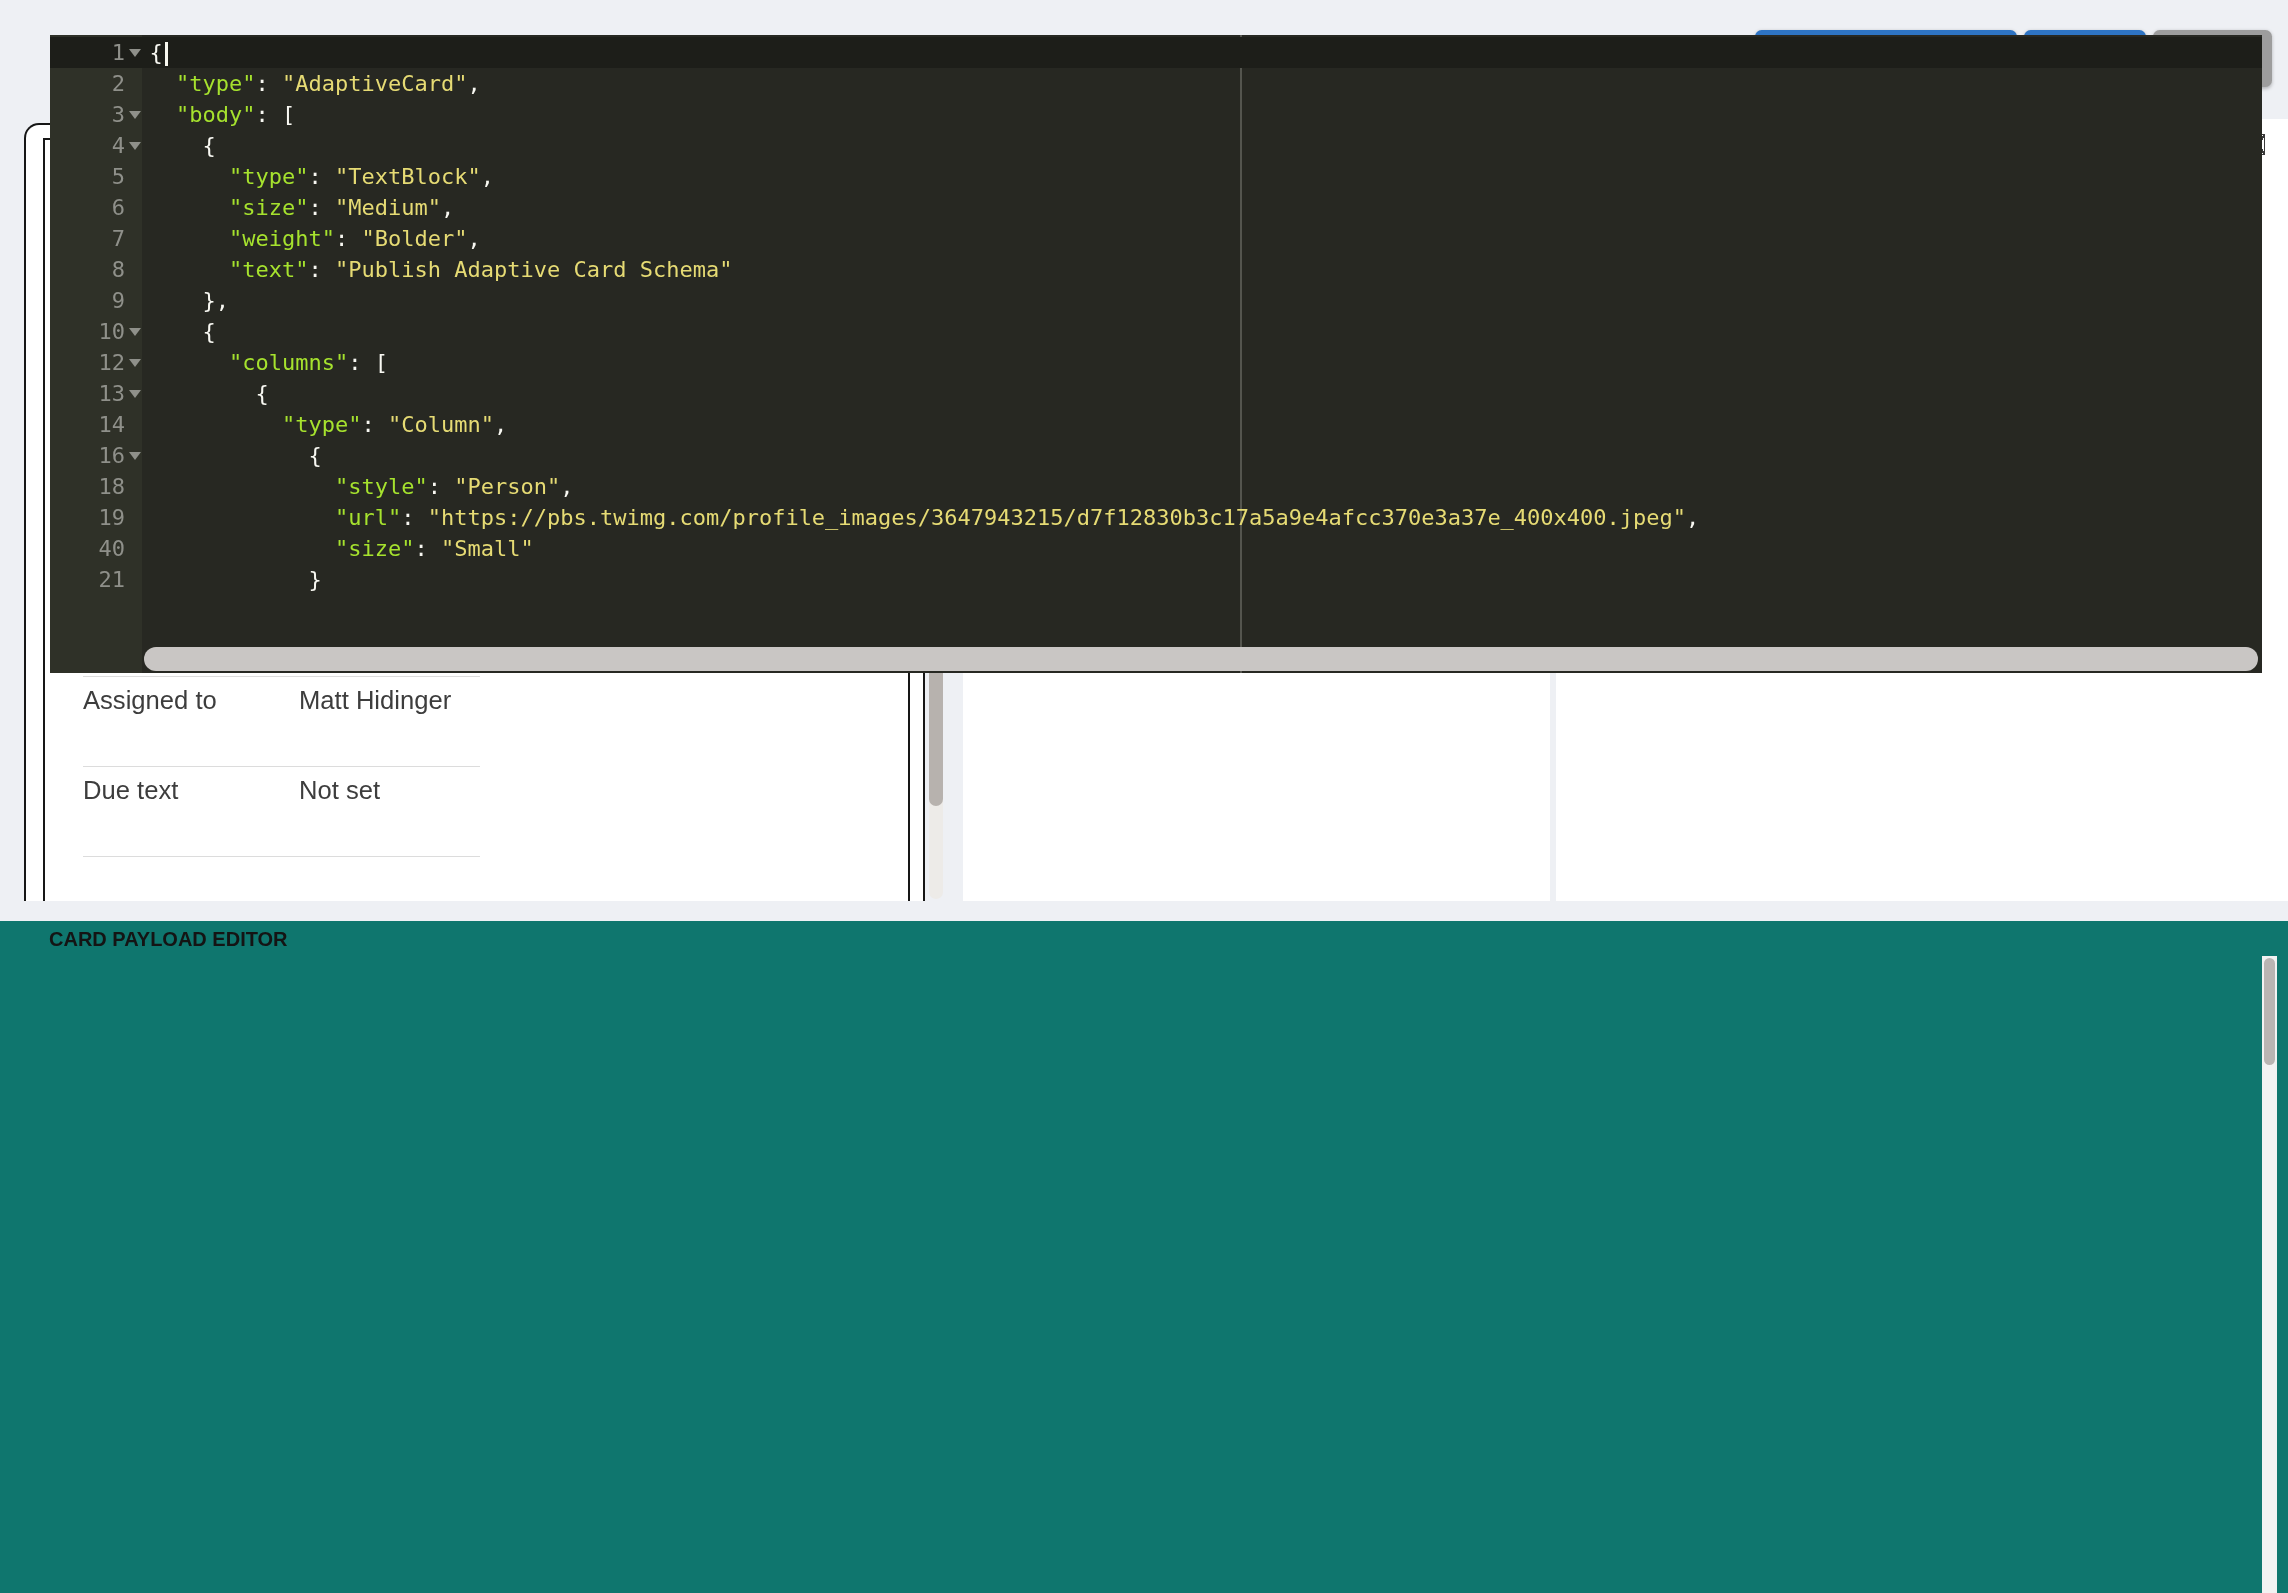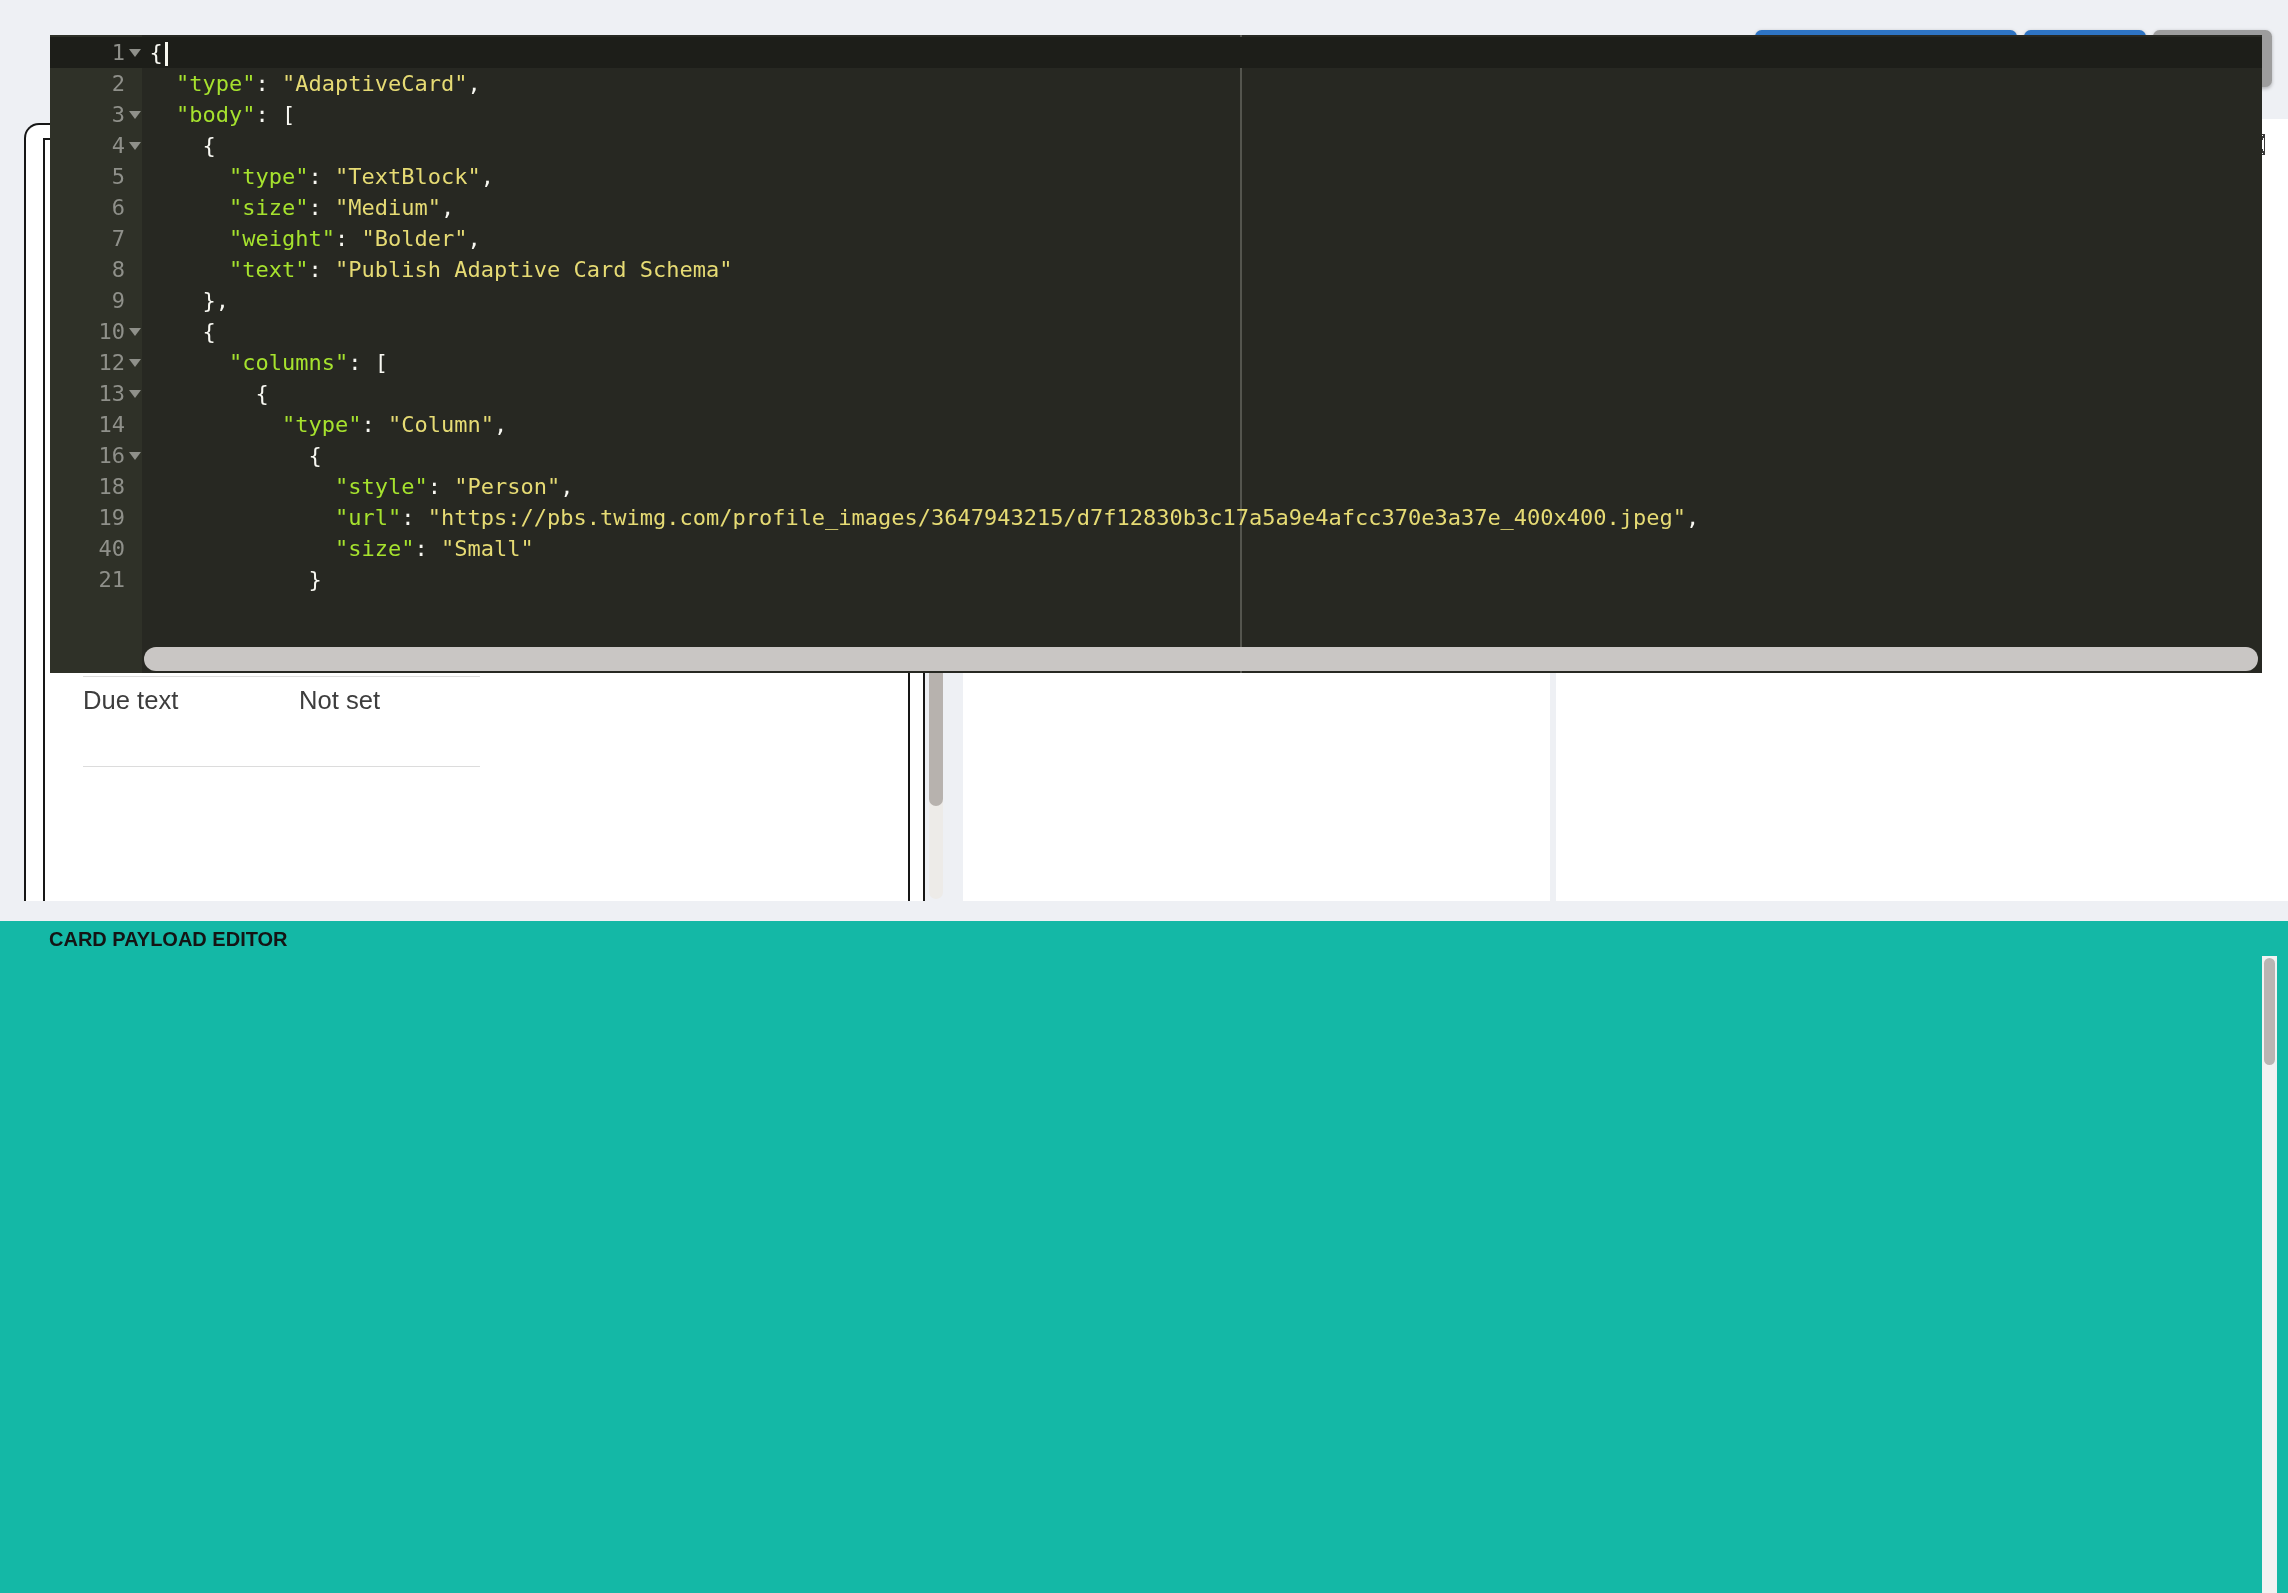--- a/index.html
+++ b/index.html
@@ -53,21 +53,21 @@
             linear-gradient(to bottom right, transparent 45%, #3a3a3a 45%, #3a3a3a 55%, transparent 55%); }
   #structure-panel .tofu { right:36px; }
   #properties-panel .tofu { right:23px; }
   .tree-row { display:flex; align-items:center; margin:13.2px 0 0 42px; cursor:pointer; }
   .tree-arrow { width:0; height:0; border-left:16px solid #111; border-top:10.4px solid transparent;
                 border-bottom:10.4px solid transparent; }
   .tree-label { margin-left:19px; font-size:24px; color:#1b1b1b; }
   .props-message { text-align:center; margin-top:11.4px; font-size:23px; color:#333; }
 
   
-  .editor-section { position:absolute; left:0; top:921px; width:2288px; height:673px; background:#14b8a6; }
+  .editor-section { position:absolute; left:0; top:921px; width:2288px; height:673px; background:#0f766e; }
   .editor-label { position:absolute; left:49px; top:6.6px; font-size:20px; font-weight:700;
                   color:#141414; letter-spacing:0; }
   .editor { position:absolute; left:50px; top:35px; width:2212px; height:638px;
             background:#272822; overflow:hidden; font-family:"DejaVu Sans Mono", monospace;
             font-size:22px; line-height:31px; cursor:text; }
   .gutter-strip { position:absolute; left:0; top:0; bottom:0; width:92px; background:#2f3128; }
   .print-margin { position:absolute; left:1190px; top:0; bottom:0; width:1.9px; background:#54554e; }
   .editor-rows { position:absolute; left:0; top:1.9px; right:0; }
   .code-row { display:flex; height:31px; position:relative; }
   .code-row.active { background:#1d1e19; }
@@ -129,20 +129,24 @@
     <div class="fact-set">
         <div class="fact-row">
           <span class="fact-label">Board</span>
           <span class="fact-value">Adaptive Cards</span>
         </div>
         <div class="fact-row">
           <span class="fact-label">List</span>
           <span class="fact-value">Backlog</span>
         </div>
         <div class="fact-row">
+          <span class="fact-label">Assigned to</span>
+          <span class="fact-value">Matt Hidinger</span>
+        </div>
+        <div class="fact-row">
           <span class="fact-label">Due text</span>
           <span class="fact-value">Not set</span>
         </div>
       </div>
   </div>
 </div>
 <div class="preview-scrollbar">
   <div class="preview-scroll-thumb"></div>
 </div>
 

